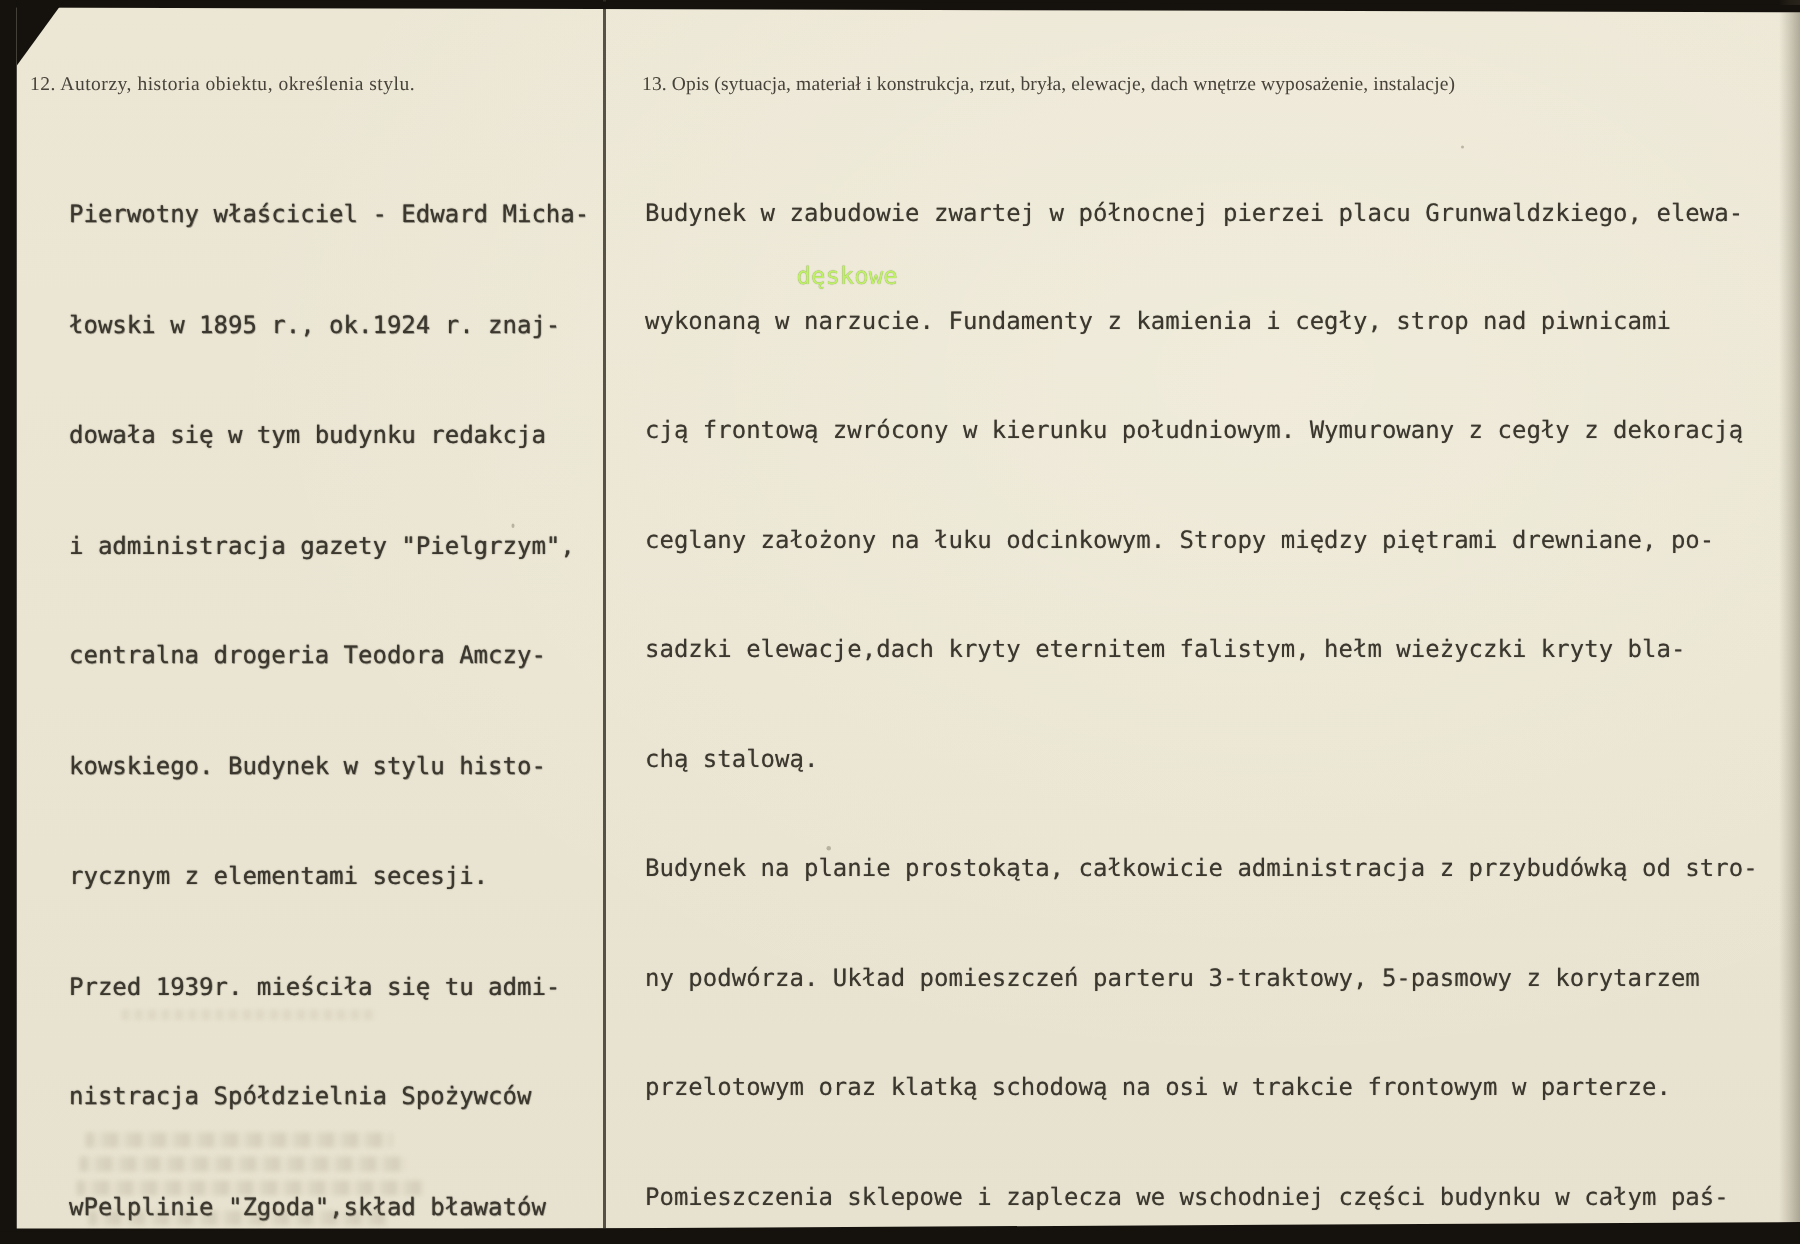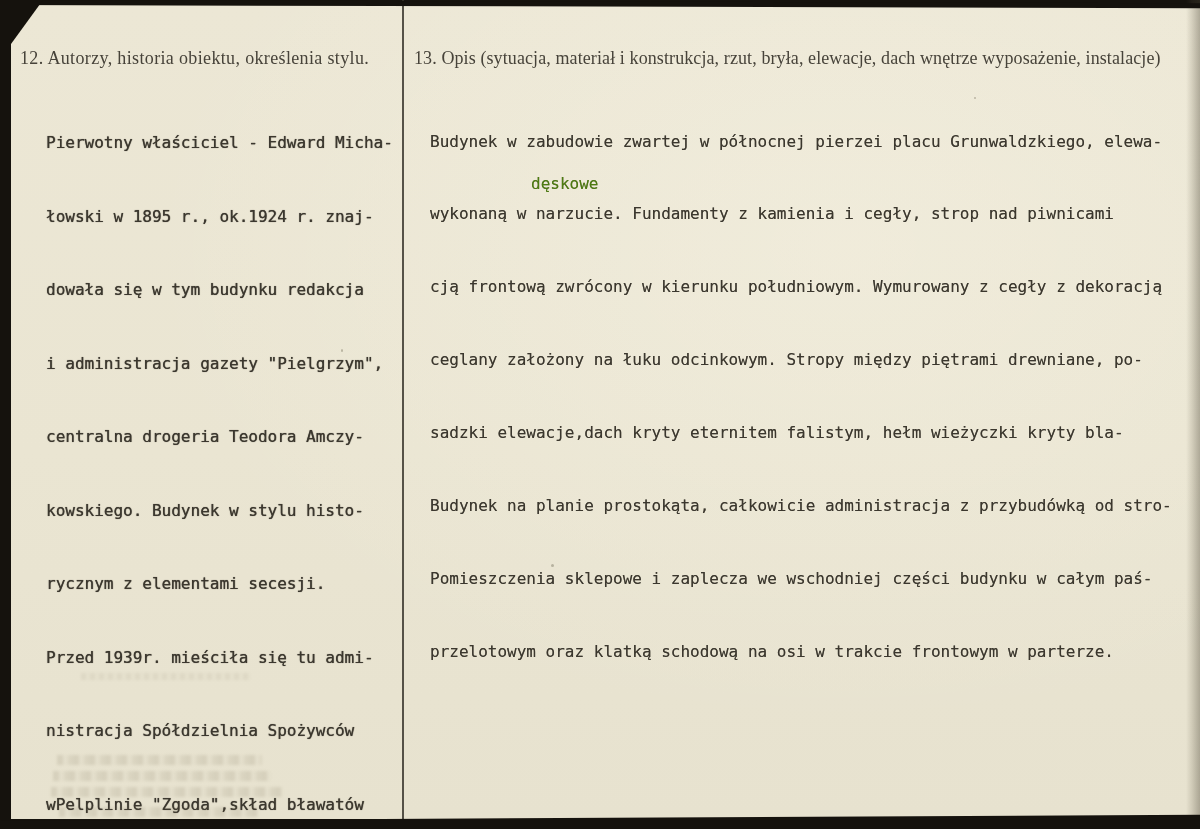--- a/index.html
+++ b/index.html
@@ -33,39 +33,39 @@
     background:linear-gradient(90deg, rgba(0,0,0,0) 0%, rgba(92,85,66,0.18) 45%, rgba(72,66,50,0.38) 100%);
   }
   .column-divider{
     position:absolute;left:402px;top:0;width:2px;height:819px;
     background:rgba(52,49,40,0.82);z-index:3;
   }
   
   .form-heading{
     position:absolute;top:48px;
     font-family:"Liberation Serif", serif;
-    font-size:18px;color:#47433a;letter-spacing:0.35px;white-space:pre;
+    font-size:13px;color:#47433a;letter-spacing:0.35px;white-space:pre;
   }
   .heading-12{left:20px;}
-  .heading-13{left:414px;letter-spacing:0.1px;}
+  .heading-13{left:428px;letter-spacing:0.1px;}
   
   .typed{color:#3b372e;white-space:pre;}
   .col-left{
     position:absolute;left:46px;top:82px;width:356px;
     font-size:16px;line-height:24.5px;
     text-shadow:0 0 0.9px rgba(50,46,37,0.75), 0.4px 0.4px 0.4px rgba(50,46,37,0.35);
   }
   .col-right{
     position:absolute;left:430px;top:81px;width:745px;
     font-size:16px;line-height:24.3px;
     text-shadow:0 0 0.6px rgba(55,51,42,0.6);
   }
   .line{height:inherit;white-space:pre;}
   .interline-correction{
-    position:absolute;left:531px;top:174px;font-size:16px;color:#4d7c0f;
+    position:absolute;left:531px;top:174px;font-size:16px;color:#bef264;
     text-shadow:0 0 0.6px rgba(55,51,42,0.6);white-space:pre;z-index:4;
   }
   
   .ghost{
     position:absolute;height:10px;opacity:0.30;filter:blur(1.6px);z-index:1;
     background:repeating-linear-gradient(90deg,
       rgba(118,108,82,0.50) 0 6px, rgba(118,108,82,0.10) 6px 11px, rgba(118,108,82,0.38) 11px 16px);
   }
   .ghost-1{left:46px;top:751px;width:205px;}
   .ghost-2{left:42px;top:767px;width:218px;}
@@ -113,23 +113,25 @@
 </div>
 
 <div class="interline-correction">dęskowe</div>
 
 <div class="typed col-right">
   <div class="line">Budynek w zabudowie zwartej w północnej pierzei placu Grunwaldzkiego, elewa-</div>
   <div class="line">wykonaną w narzucie. Fundamenty z kamienia i cegły, strop nad piwnicami</div>
   <div class="line">cją frontową zwrócony w kierunku południowym. Wymurowany z cegły z dekoracją</div>
   <div class="line">ceglany założony na łuku odcinkowym. Stropy między piętrami drewniane, po-</div>
   <div class="line">sadzki elewacje,dach kryty eternitem falistym, hełm wieżyczki kryty bla-</div>
+  <div class="line">chą stalową.</div>
   <div class="line">Budynek na planie prostokąta, całkowicie administracja z przybudówką od stro-</div>
+  <div class="line">ny podwórza. Układ pomieszczeń parteru 3-traktowy, 5-pasmowy z korytarzem</div>
+  <div class="line">przelotowym oraz klatką schodową na osi w trakcie frontowym w parterze.</div>
   <div class="line">Pomieszczenia sklepowe i zaplecza we wschodniej części budynku w całym paś-</div>
-  <div class="line">przelotowym oraz klatką schodową na osi w trakcie frontowym w parterze.</div>
   
   
   
   
   
   
   
   
   
   

